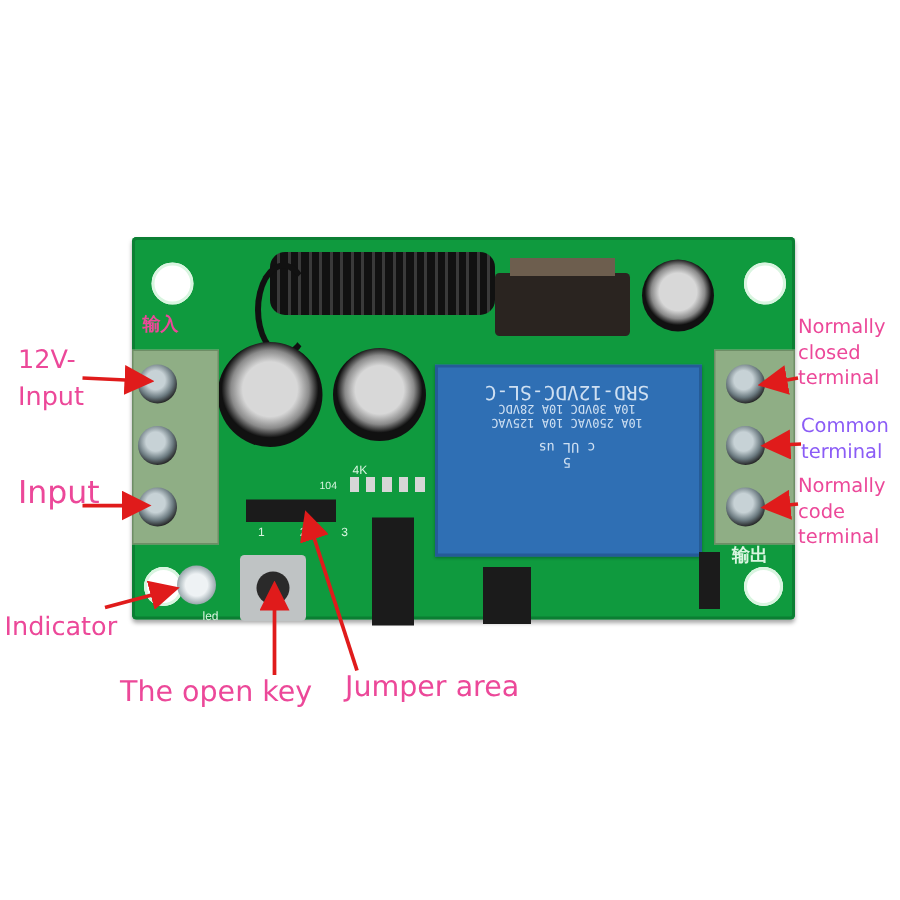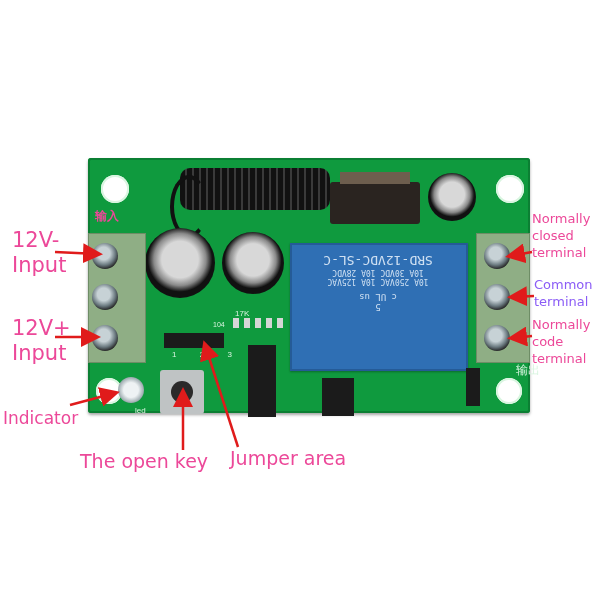--- a/index.html
+++ b/index.html
@@ -22,21 +22,21 @@
 <body>
 
 <div class="abs pcb"></div>
 
 <div class="abs hole" style="left:101px;top:175px;width:28px;height:28px;"></div>
 <div class="abs hole" style="left:496px;top:175px;width:28px;height:28px;"></div>
 <div class="abs hole" style="left:96px;top:378px;width:26px;height:26px;"></div>
 <div class="abs hole" style="left:496px;top:378px;width:26px;height:26px;"></div>
 
 <div class="abs" style="left:95px;top:208px;color:#ec4899;font-size:12px;font-weight:bold;">输入</div>
-<div class="abs" style="left:488px;top:362px;color:#d9f5e0;font-size:12px;font-weight:normal;margin-left:28px;">输出</div>
+<div class="abs" style="left:488px;top:362px;color:#d9f5e0;font-size:12px;font-weight:bold;">输出</div>
 
 <div class="abs coil" style="left:180px;top:168px;width:150px;height:42px;"></div>
 <div class="abs" style="left:170px;top:175px;width:30px;height:55px;border:4px solid #111;border-radius:50%;border-right-color:transparent;"></div>
 
 <div class="abs" style="left:330px;top:182px;width:90px;height:42px;background:#2a2420;border-radius:3px;"></div>
 <div class="abs" style="left:340px;top:172px;width:70px;height:12px;background:#6d5e4e;"></div>
 
 <div class="abs cap" style="left:428px;top:173px;width:48px;height:48px;"></div>
 
 <div class="abs cap" style="left:145px;top:228px;width:70px;height:70px;"></div>
@@ -55,21 +55,21 @@
 <div class="abs relay">
   <div class="relay-text" style="position:absolute;left:8px;top:10px;width:160px;">
     <div style="font-size:9px;">5</div>
     <div style="font-size:9px;">c UL us</div>
     <div style="font-size:8px;margin-top:6px;">10A 250VAC  10A 125VAC</div>
     <div style="font-size:8px;">10A 30VDC  10A 28VDC</div>
     <div style="font-size:13px;">SRD-12VDC-SL-C</div>
   </div>
 </div>
 
-<div class="abs" style="left:235px;top:309px;color:#d9f5e0;font-size:8px;">17K</div>
+<div class="abs" style="left:235px;top:309px;color:#d9f5e0;font-size:8px;">4K</div>
 <div class="abs" style="left:233px;top:318px;width:55px;height:10px;background:repeating-linear-gradient(90deg,#d6d6d6 0 6px,#0f9a3e 6px 11px);"></div>
 <div class="abs" style="left:213px;top:321px;color:#d9f5e0;font-size:7px;">104</div>
 
 <div class="abs" style="left:164px;top:333px;width:60px;height:15px;background:#1b1b1b;"></div>
 <div class="abs" style="left:172px;top:350px;width:60px;display:flex;justify-content:space-between;color:#d9f5e0;font-size:8px;">
   <span>1</span>
   <span>2</span>
   <span>3</span>
 </div>
 
@@ -78,26 +78,25 @@
 <div class="abs chip" style="left:322px;top:378px;width:32px;height:38px;"></div>
 
 <div class="abs" style="left:160px;top:370px;width:44px;height:44px;background:#bfc3c4;border-radius:3px;"></div>
 <div class="abs" style="left:171px;top:381px;width:22px;height:22px;background:#2a2a2a;border-radius:50%;"></div>
 
 <div class="abs" style="left:118px;top:377px;width:26px;height:26px;border-radius:50%;background:radial-gradient(circle,#eef2f4 0 40%,#9aa8ad 70%);"></div>
 <div class="abs" style="left:135px;top:406px;color:#d9f5e0;font-size:8px;text-align:right;">led</div>
 
 <div class="abs chip" style="left:466px;top:368px;width:14px;height:38px;"></div>
 
-<div class="abs label-red" style="left:12px;top:228px;font-size:21px;line-height:25px;">
+<div class="abs label-red" style="left:12px;top:228px;font-size:17px;line-height:25px;">
   <div>12V-</div>
   <div>Input</div>
 </div>
 <div class="abs label-red" style="left:12px;top:316px;font-size:21px;line-height:25px;">
-  <div>12V+</div>
   <div>Input</div>
 </div>
 <div class="abs label-red" style="left:3px;top:408px;font-size:17px;">Indicator</div>
 
 <div class="abs label-red" style="left:80px;top:450px;font-size:19px;">The open key</div>
 <div class="abs label-red" style="left:230px;top:447px;font-size:19px;">Jumper area</div>
 
 <div class="abs label-red" style="left:532px;top:210px;font-size:13px;line-height:17px;">
   <div>Normally</div>
   <div>closed</div>

